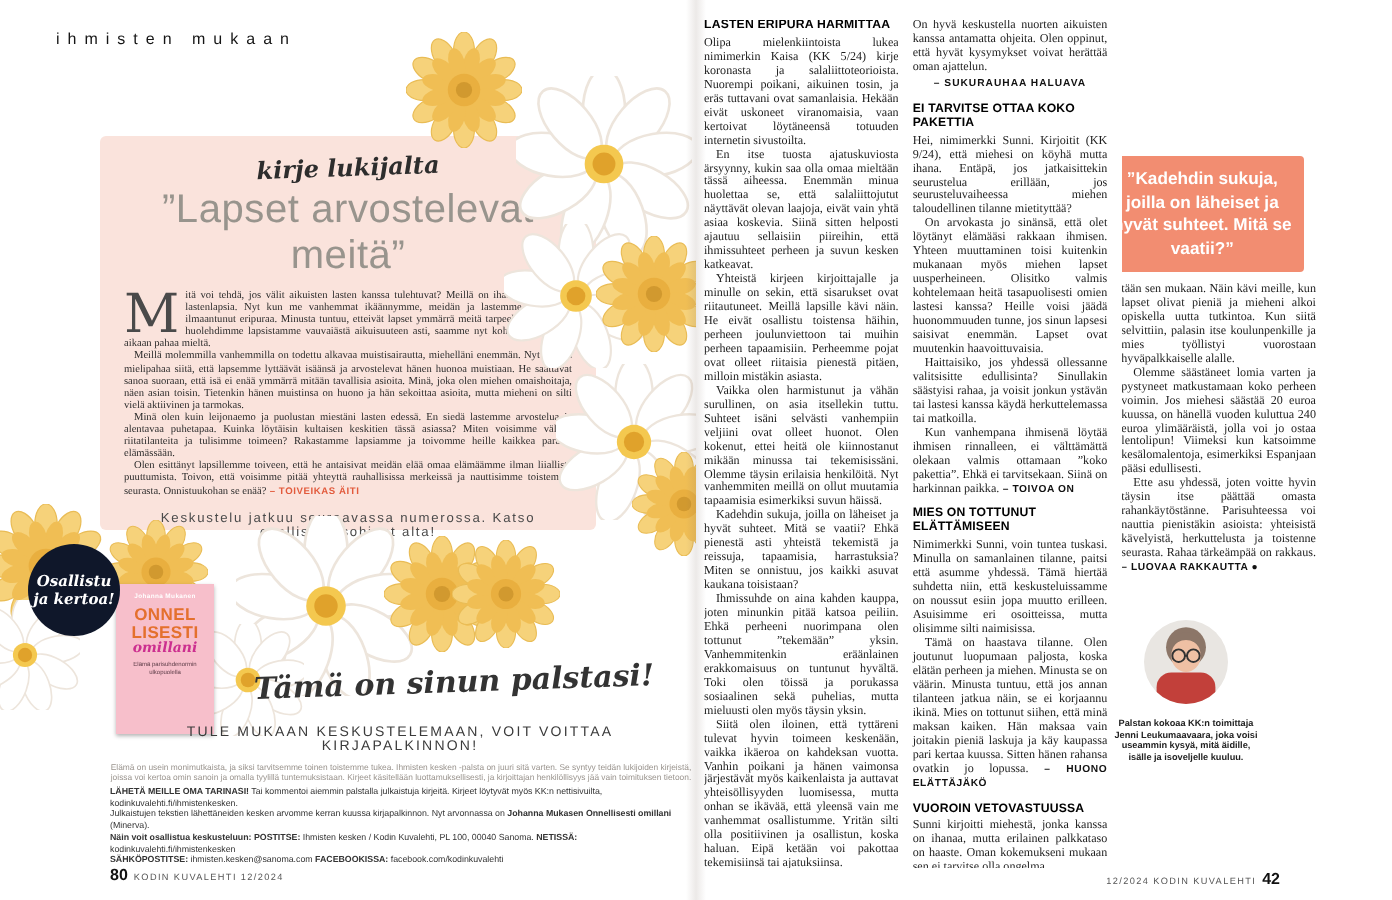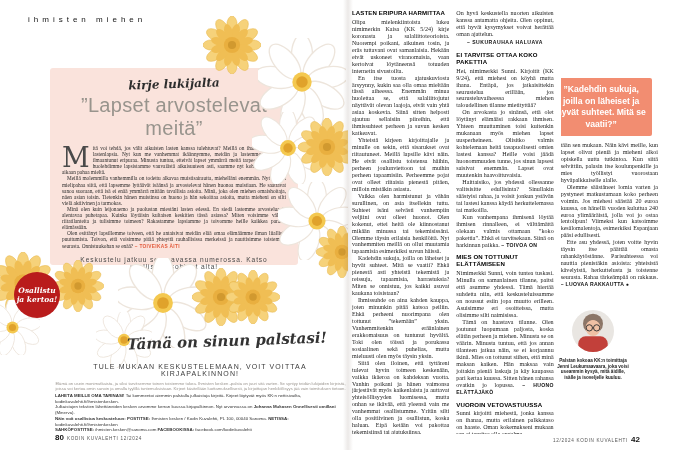--- a/index.html
+++ b/index.html
@@ -20,21 +20,21 @@
   .lp-body{margin-top:5px;font-family:"Liberation Serif",serif;font-size:5.3px;line-height:6.1px;
            color:#2b2b2b;text-align:justify;}
   .lp-para.ind{text-indent:5px;}
   .dropcap{float:left;font-family:"DejaVu Serif",serif;font-size:27px;line-height:23px;color:#4a4a4a;margin:1px 3px 0 0;}
   .signoff-coral{color:#E25A3C;font-family:"Liberation Sans",sans-serif;font-weight:bold;font-size:4.8px;letter-spacing:.3px;}
   .teaser{margin-top:6px;text-align:center;font-size:6.6px;letter-spacing:.9px;color:#4a4a4a;}
 
   
   .flower{position:absolute;z-index:2;pointer-events:none;}
 
-  .badge{position:absolute;left:14px;top:272px;width:46px;height:46px;border-radius:50%;background:#b91c1c;
+  .badge{position:absolute;left:14px;top:272px;width:46px;height:46px;border-radius:50%;background:#0f172a;
          color:#fff;display:flex;flex-direction:column;align-items:center;justify-content:center;z-index:5;
          font-family:"DejaVu Serif",serif;font-style:italic;font-weight:bold;font-size:7.5px;line-height:9.5px;}
   .book{position:absolute;left:58px;top:292px;width:49px;height:75px;background:#F7BFCB;z-index:4;
         box-shadow:0 1px 2px rgba(0,0,0,.3);display:flex;flex-direction:column;align-items:center;
         padding-top:4px;box-sizing:border-box;}
   .book-author{font-size:3.2px;color:#fff;font-weight:bold;letter-spacing:.2px;}
   .book-title{font-size:8.5px;font-weight:bold;color:#E4702D;line-height:8.5px;letter-spacing:.2px;margin-top:3px;text-align:center;}
   .book-script{font-family:"DejaVu Serif",serif;font-style:italic;font-weight:bold;font-size:7px;color:#CC2F8F;margin-top:-1px;}
   .book-sub{font-size:3px;color:#5a3b46;text-align:center;margin-top:3px;width:38px;line-height:3.6px;}
 
@@ -119,21 +119,21 @@
         <ellipse cx="0" cy="-24" rx="7" ry="13" transform="rotate(315)"></ellipse>
         <ellipse cx="0" cy="-24" rx="7" ry="13" transform="rotate(345)"></ellipse>
       </g>
       <circle r="14" fill="#E9AF3F"></circle>
       <circle r="7" fill="#D1992F"></circle>
     </g>
   </defs>
 </svg>
 
 <div class="page-left">
-  <div class="section-label">ihmisten miehen</div>
+  <div class="section-label">ihmisten mukaan</div>
 
   <div class="card">
     <div class="kicker">kirje lukijalta</div>
     <div class="headline">”Lapset arvostelevat meitä”</div>
     <div class="lp-body">
         <div class="lp-para"><span class="dropcap">M</span>itä voi tehdä, jos välit aikuisten lasten kanssa tulehtuvat? Meillä on ihanat lapset sekä lastenlapsia. Nyt kun me vanhemmat ikäännymme, meidän ja lastemme välille on ilmaantunut eripuraa. Minusta tuntuu, etteivät lapset ymmärrä meitä tarpeeksi. Me, jotka huolehdimme lapsistamme vauvaiästä aikuisuuteen asti, saamme nyt kohtelua, joka saa aikaan pahaa mieltä.</div>
         <div class="lp-para ind">Meillä molemmilla vanhemmilla on todettu alkavaa muistisairautta, miehelläni enemmän. Nyt tunnen mielipahaa siitä, että lapsemme lyttäävät isäänsä ja arvostelevat hänen huonoa muistiaan. He saattavat sanoa suoraan, että isä ei enää ymmärrä mitään tavallisia asioita. Minä, joka olen miehen omaishoitaja, näen asian toisin. Tietenkin hänen muistinsa on huono ja hän sekoittaa asioita, mutta mieheni on silti vielä aktiivinen ja tarmokas.</div>
         <div class="lp-para ind">Minä olen kuin leijonaemo ja puolustan miestäni lasten edessä. En siedä lastemme arvostelua ja alentavaa puhetapaa. Kuinka löytäisin kultaisen keskitien tässä asiassa? Miten voisimme välttää riitatilanteita ja tulisimme toimeen? Rakastamme lapsiamme ja toivomme heille kaikkea parasta elämässään.</div>
         <div class="lp-para ind">Olen esittänyt lapsillemme toiveen, että he antaisivat meidän elää omaa elämäämme ilman liiallista puuttumista. Toivon, että voisimme pitää yhteyttä rauhallisissa merkeissä ja nauttisimme toistemme seurasta. Onnistuukohan se enää?<span class="signoff-coral"> – TOIVEIKAS ÄITI</span></div>
       </div>
@@ -178,20 +178,26 @@
     </svg>
   <svg class="flower" style="left:-15px;top:300px;width:55px;height:55px" viewBox="-50 -50 100 100">
       <use href="#daisy"></use>
     </svg>
 
   <div class="badge">
     <span>Osallistu</span>
     <span>ja kertoa!</span>
   </div>
 
+  <div class="book">
+    <span class="book-author">Johanna Mukanen</span>
+    <span class="book-title"><span>ONNEL</span><br><span>LISESTI</span></span>
+    <span class="book-script">omillani</span>
+    <span class="book-sub">Elämä parisuhdenormin ulkopuolella</span>
+  </div>
 
   <div class="script-line">Tämä on sinun palstasi!</div>
   <div class="cta">TULE MUKAAN KESKUSTELEMAAN, VOIT VOITTAA KIRJAPALKINNON!</div>
   <div class="intro">
       <div>Elämä on usein monimutkaista, ja siksi tarvitsemme toinen toistemme tukea. Ihmisten kesken -palsta on juuri sitä varten. Se syntyy teidän lukijoiden kirjeistä,</div>
       <div>joissa voi kertoa omin sanoin ja omalla tyylillä tuntemuksistaan. Kirjeet käsitellään luottamuksellisesti, ja kirjoittajan henkilöllisyys jää vain toimituksen tietoon.</div>
     </div>
   <div class="participate">
       <div><span class="b">LÄHETÄ MEILLE OMA TARINASI!</span><span> Tai kommentoi aiemmin palstalla julkaistuja kirjeitä. Kirjeet löytyvät myös KK:n nettisivuilta, kodinkuvalehti.fi/ihmistenkesken.</span></div>
       <div><span>Julkaistujen tekstien lähettäneiden kesken arvomme kerran kuussa kirjapalkinnon. Nyt arvonnassa on </span><span class="b">Johanna Mukasen Onnellisesti omillani</span><span> (Minerva).</span></div>

